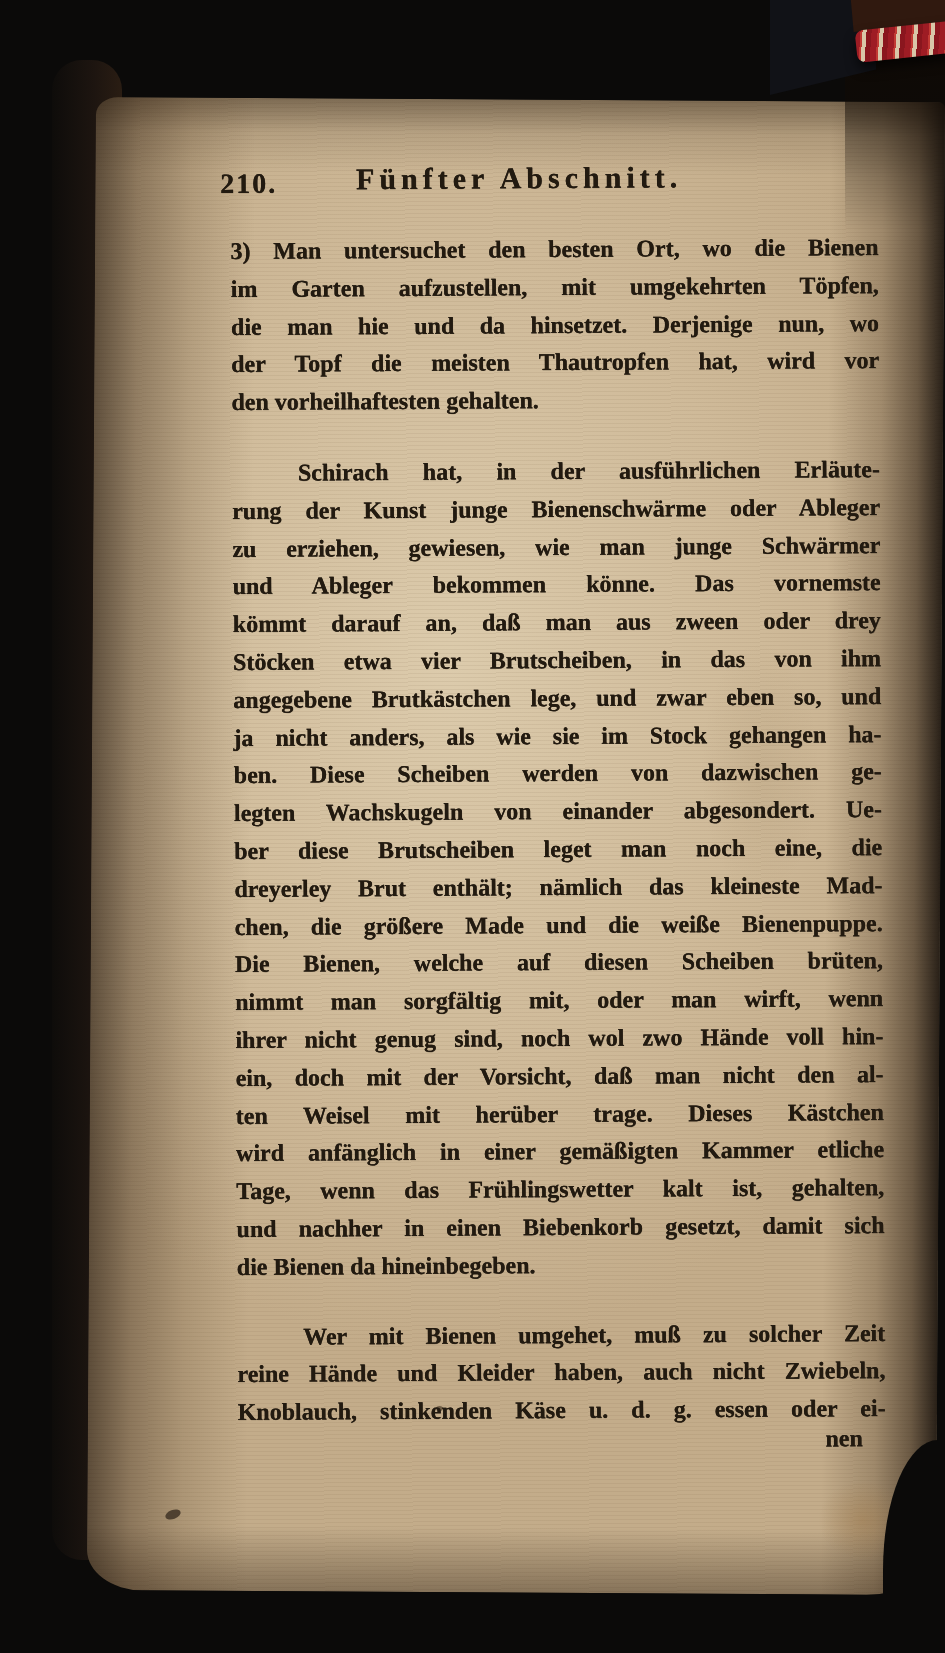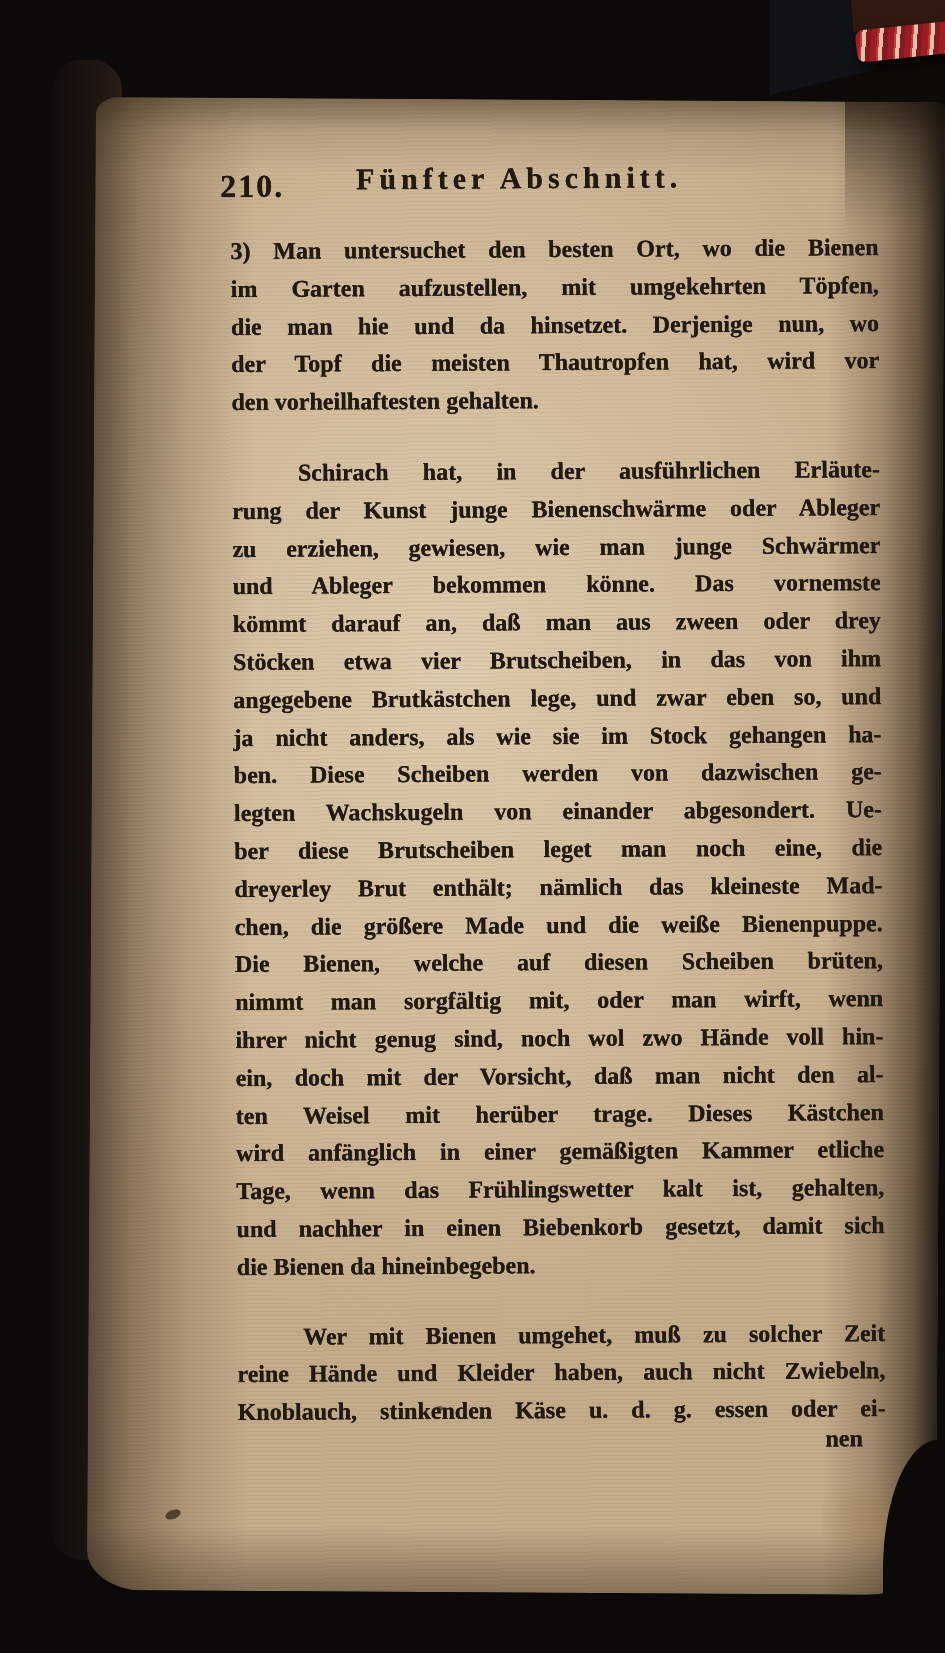--- a/index.html
+++ b/index.html
@@ -56,21 +56,21 @@
   }
   
   .text-col {
     position:absolute; left:230px; top:163px; width:648px;
     transform:rotate(-0.35deg); transform-origin:0 0;
     color:#221a10;
     text-shadow:0 0 0.4px rgba(34,26,16,0.9), 0.3px 0.3px 0 rgba(34,26,16,0.35);
     font-weight:700;
   }
   .header-row { position:relative; height:42px; }
-  .pagenum { position:absolute; left:-10px; top:5px; font-size:32px; letter-spacing:2px; }
+  .pagenum { position:absolute; left:-10px; top:5px; font-size:28px; letter-spacing:2px; }
   .title { text-align:center; font-size:30px; letter-spacing:5px; padding-right:70px; white-space:nowrap; }
   .para { font-size:24px; }
   .p1 { margin-top:28px; }
   .p2 { margin-top:33px; }
   .p3 { margin-top:32px; }
   .ln { line-height:37.8px; height:37.8px; white-space:nowrap; }
   .ln.j { text-align:justify; text-align-last:justify; white-space:normal; }
   .ln.ind { padding-left:66px; }
   .catchline { margin-top:-8px; text-align:right; padding-right:23px; font-size:24px; line-height:37.8px; }
   

